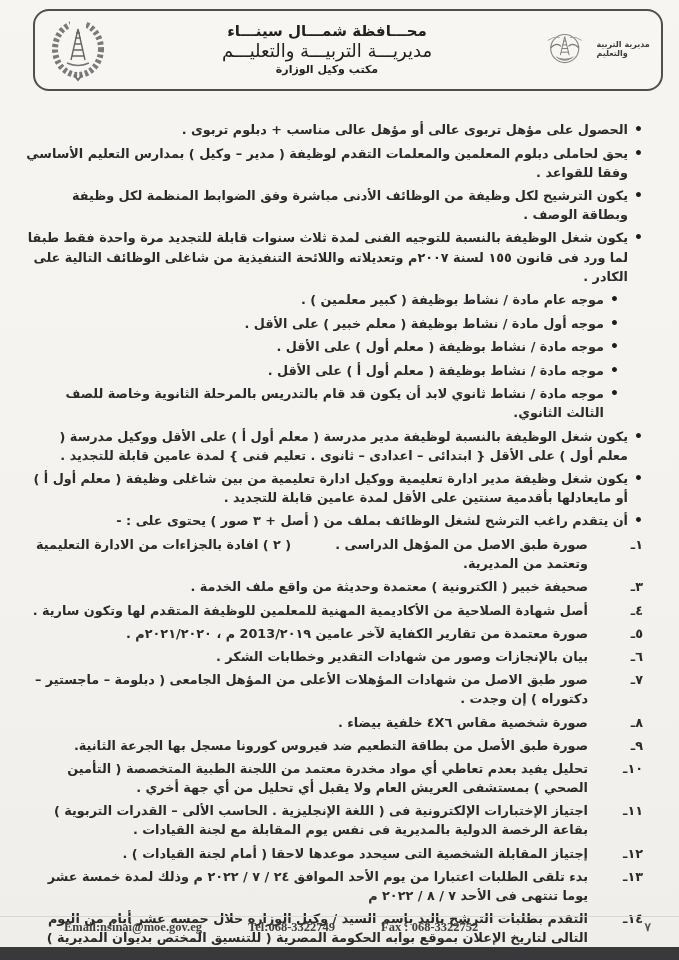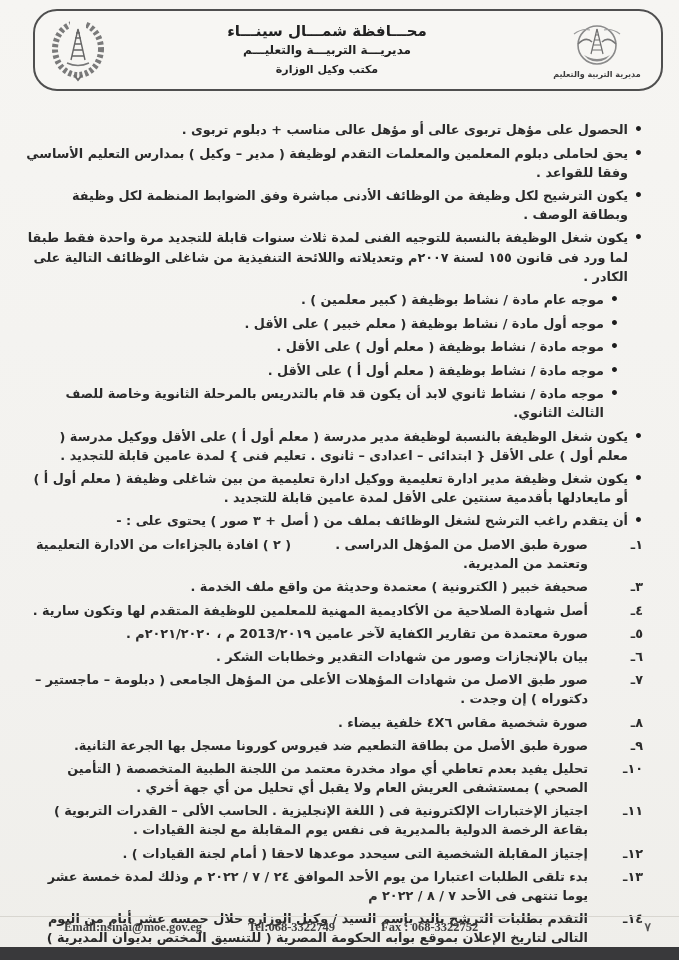--- a/index.html
+++ b/index.html
@@ -8,30 +8,30 @@
     background:#f4f3f0;
     font-family:"DejaVu Sans","Liberation Sans",sans-serif;
   }
   .page{
     position:absolute;inset:0;
     background:linear-gradient(180deg,#f6f5f2 0%,#f2f1ee 70%,#efeeea 100%);
   }
   
   .header-box{
     position:absolute;top:9px;left:33px;right:16px;height:78px;
-    border:2px solid #4f4f4f;border-radius:24px;
+    border:2px solid #4f4f4f;border-radius:16px;
     display:flex;flex-direction:row;align-items:center;
     background:#f7f6f3;
   }
   .emblem-right{width:86px;display:flex;justify-content:center;align-items:center;}
   .header-center{flex:1;text-align:center;color:#222;direction:rtl;}
   .header-center .l1{font-weight:bold;font-size:15px;line-height:19px;}
-  .header-center .l2{font-weight:bold;font-size:12px;line-height:19px;}
+  .header-center .l2{font-weight:normal;font-size:18px;line-height:19px;}
   .header-center .l3{font-weight:bold;font-size:11px;line-height:19px;}
-  .emblem-left{width:128px;display:flex;flex-direction:column;align-items:center;justify-content:center;}
+  .emblem-left{width:128px;display:flex;flex-direction:row;align-items:center;justify-content:center;}
   .emblem-left .cap{font-size:8px;font-weight:bold;color:#3c3c3c;margin-top:-2px;}
   
   .doc-title{
     position:absolute;top:92px;left:0;right:0;text-align:center;
     font-weight:bold;font-size:16.5px;color:#141414;direction:rtl;
   }
   
   .body-list{
     position:absolute;top:120px;right:36px;left:26px;
     direction:rtl;text-align:right;color:#2b2b2b;

